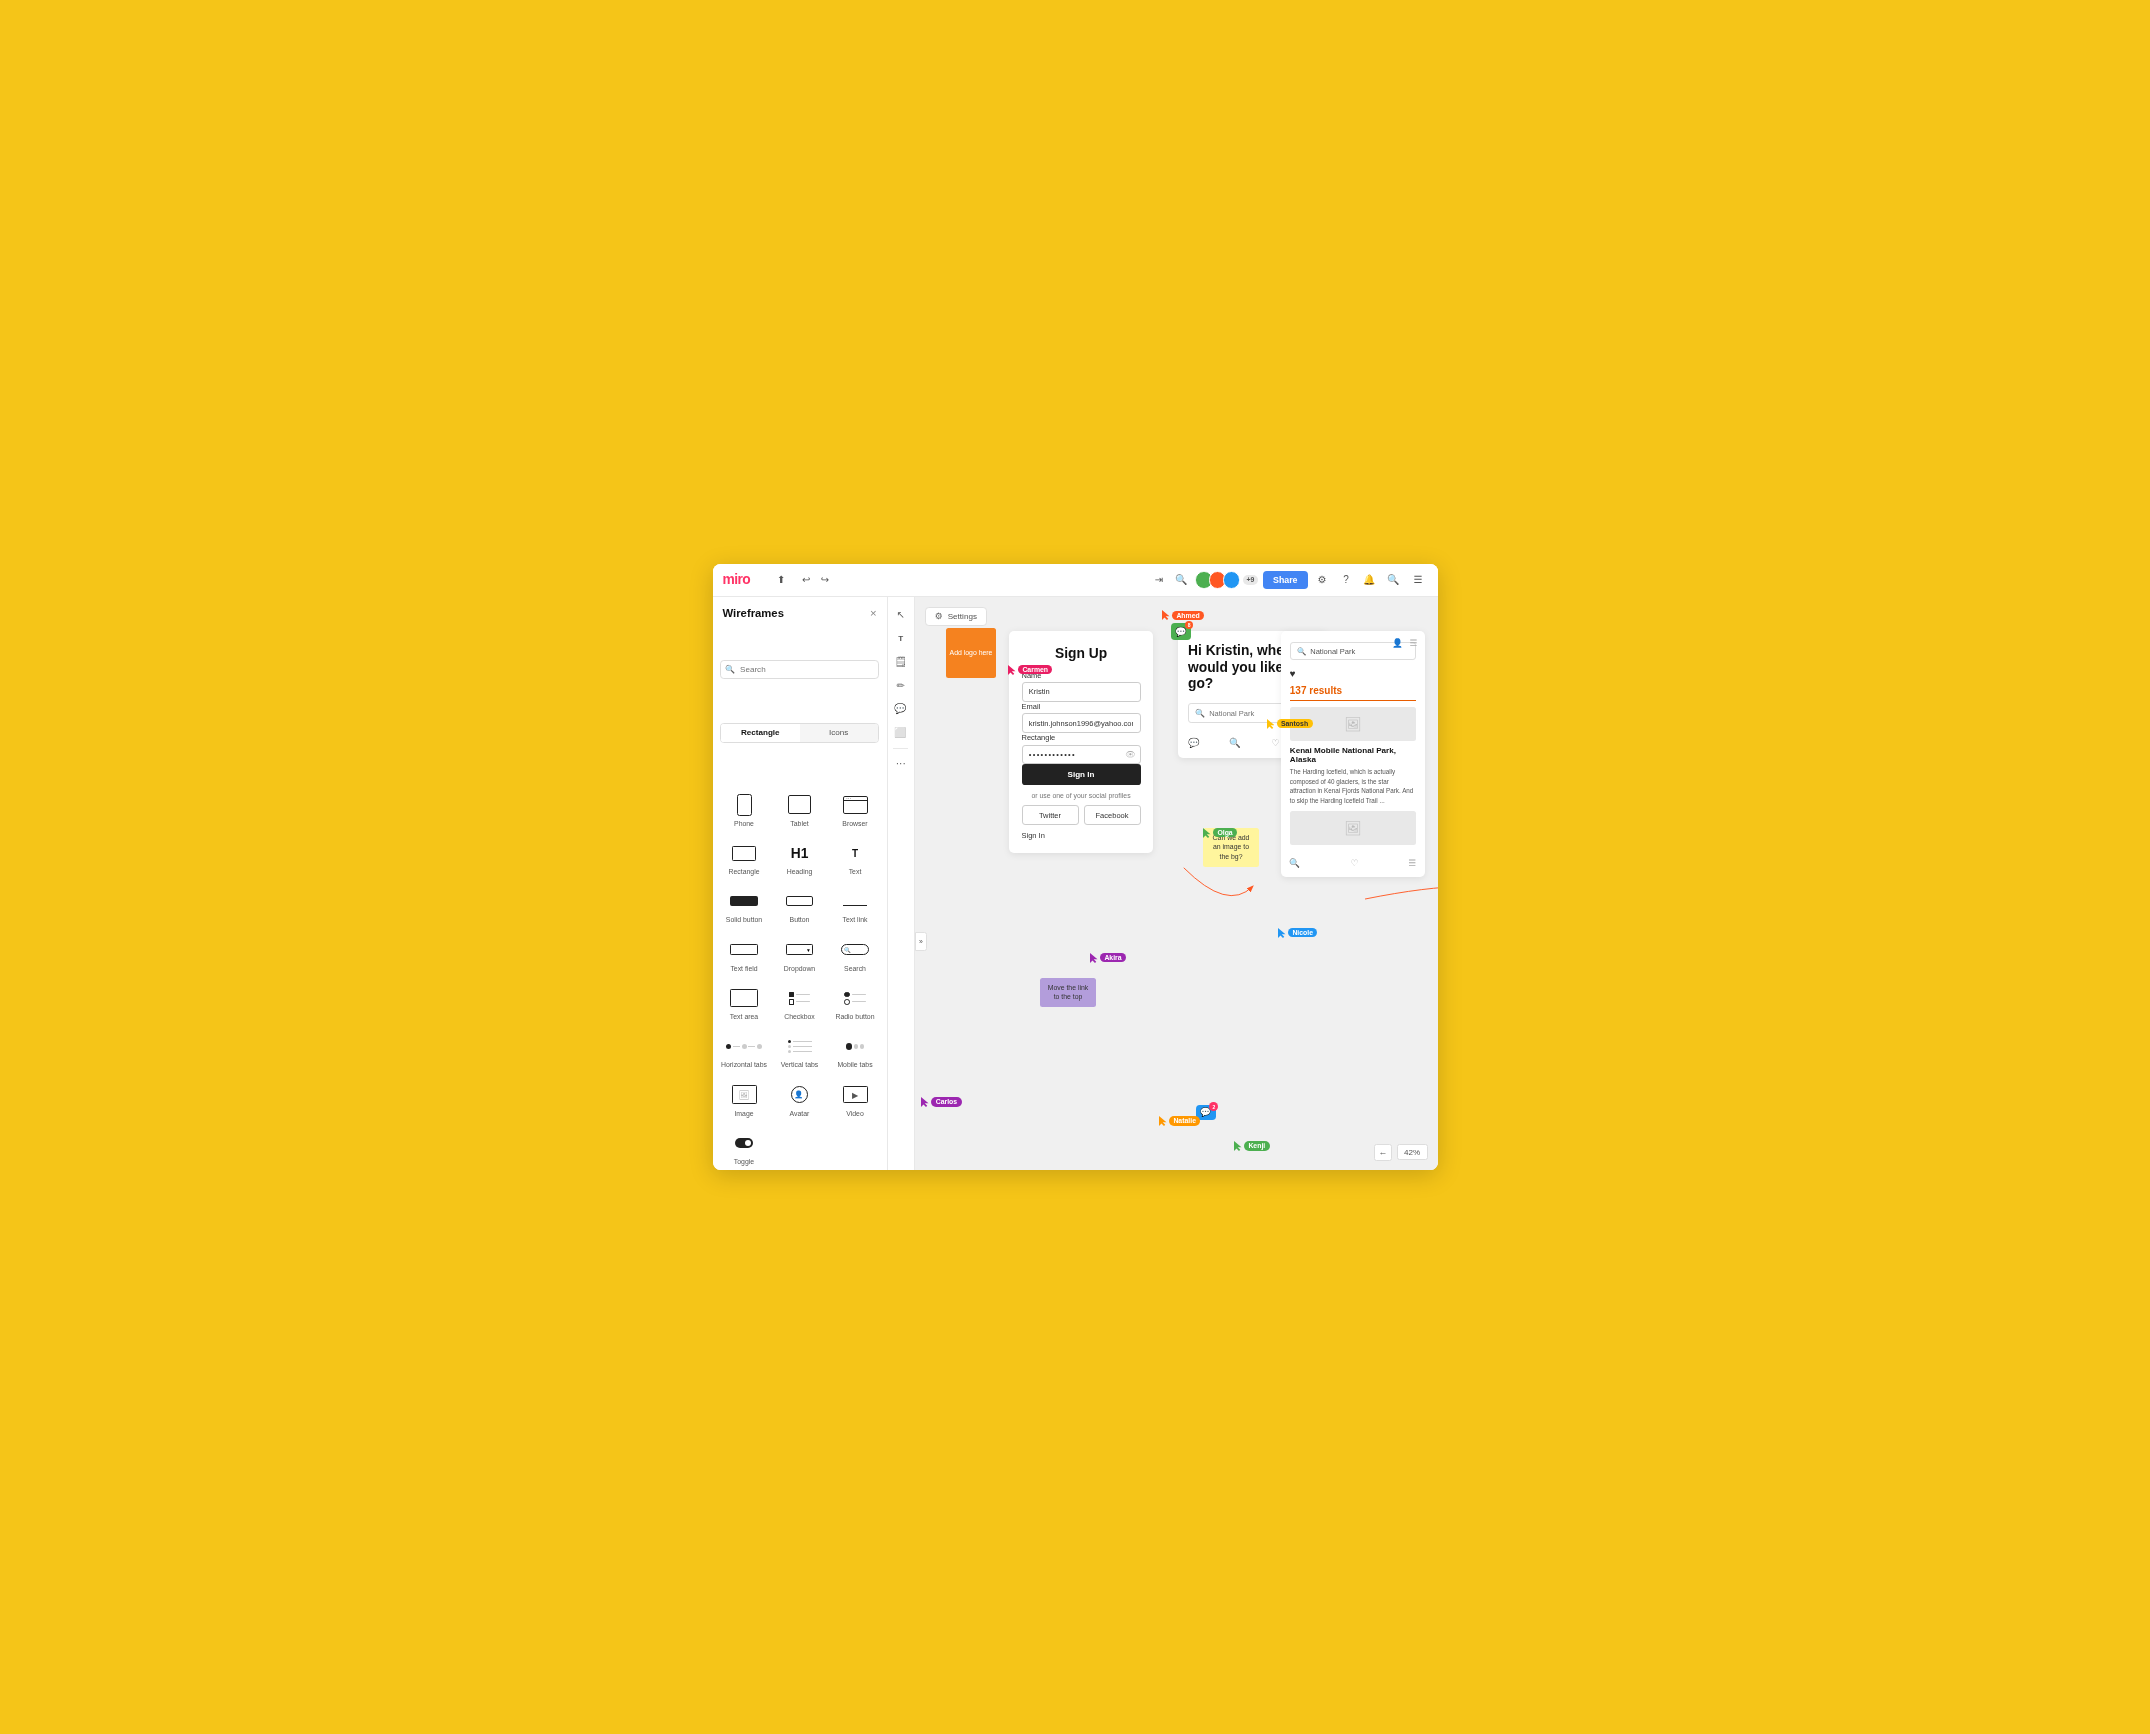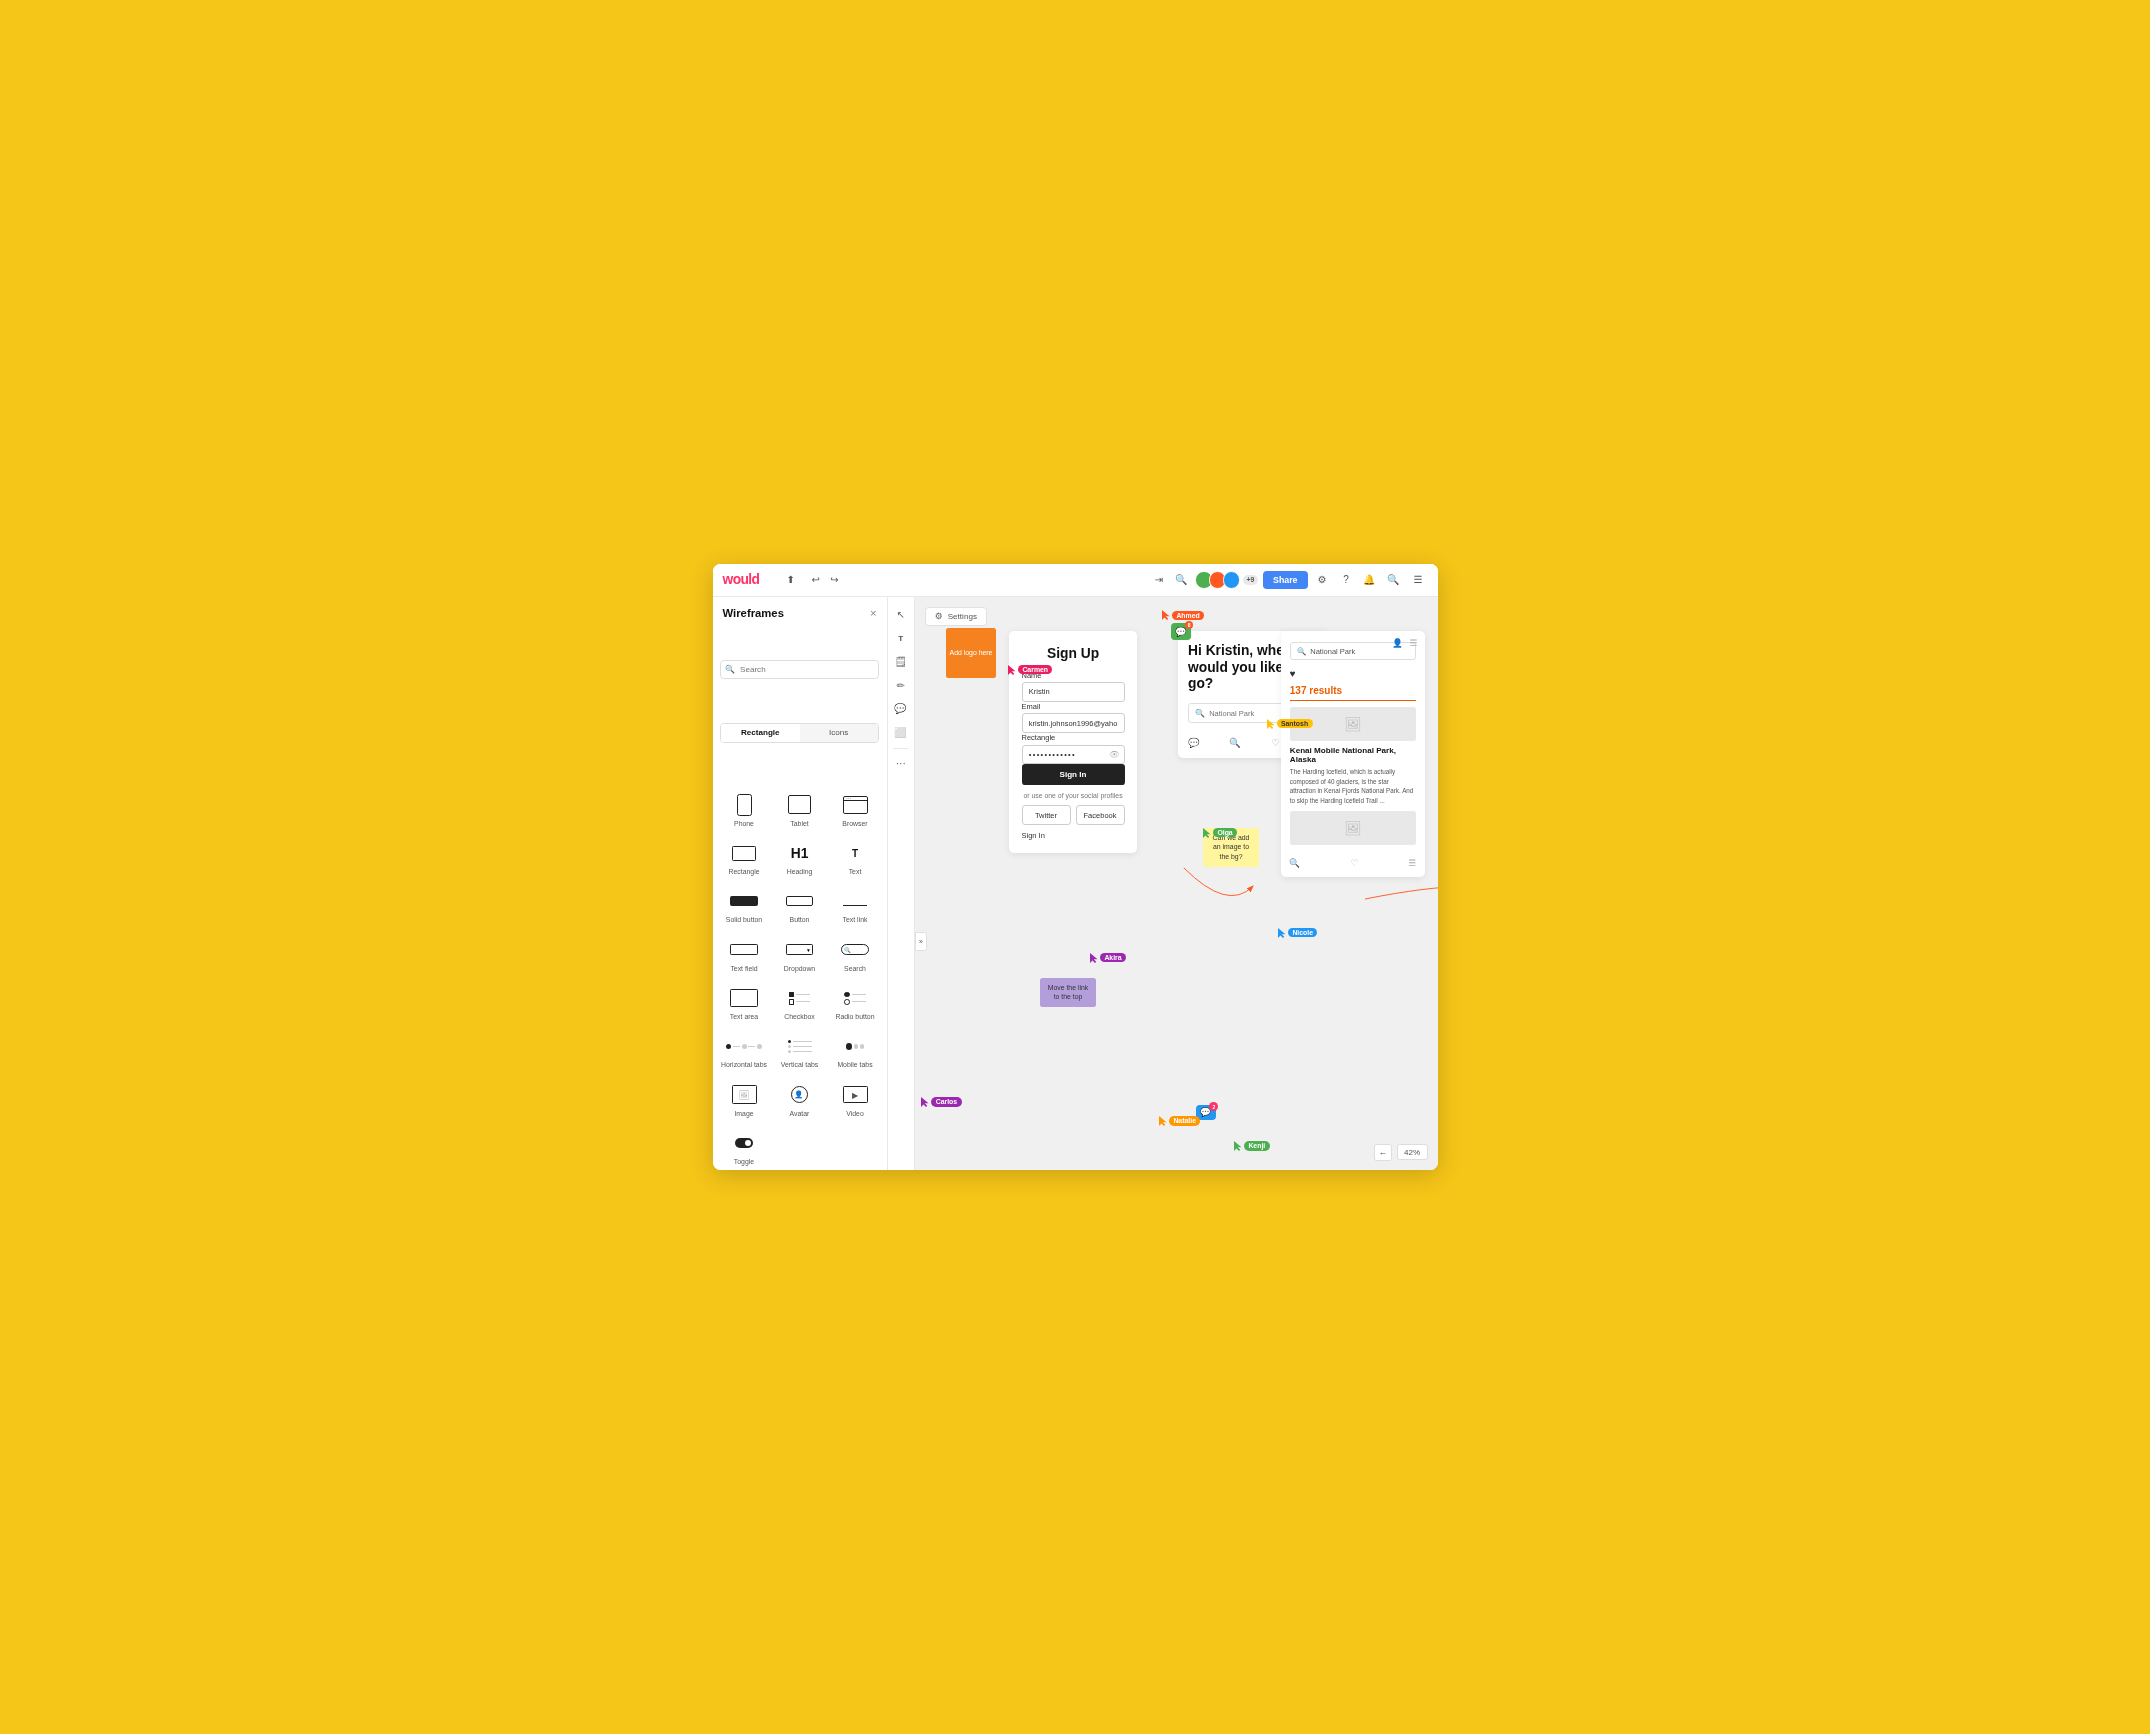--- a/index.html
+++ b/index.html
@@ -437,21 +437,21 @@
       width: 56px;
       text-align: center;
       line-height: 1.4;
     }
 
     
     .signup-frame {
       position: absolute;
       top: 38px;
       left: 38px;
-      width: 128px;
+      width: 144px;
       background: #fff;
       border-radius: 5px;
       padding: 15px 12.5px 12.5px;
       box-shadow: 0 1.3px 7.5px rgba(0,0,0,0.08);
     }
     .signup-title {
       font-size: 13.8px;
       font-weight: 700;
       color: #111;
       text-align: center;
@@ -561,21 +561,21 @@
       width: 100%; height: 100%;
       pointer-events: none;
     }
   </style>
 </head>
 <body>
 
 <div class="main-window">
 
   <div class="top-bar">
-    <span class="logo">would</span>
+    <span class="logo">miro</span>
     <span class="board-title"></span>
     <div class="top-bar-icon" title="Upload">⬆</div>
     <div class="undo-redo">
       <div class="top-bar-icon">↩</div>
       <div class="top-bar-icon">↪</div>
     </div>
     <div class="spacer"></div>
     <div class="top-bar-right">
       <div class="top-bar-icon">⇥</div>
       <div class="top-bar-icon">🔍</div>

